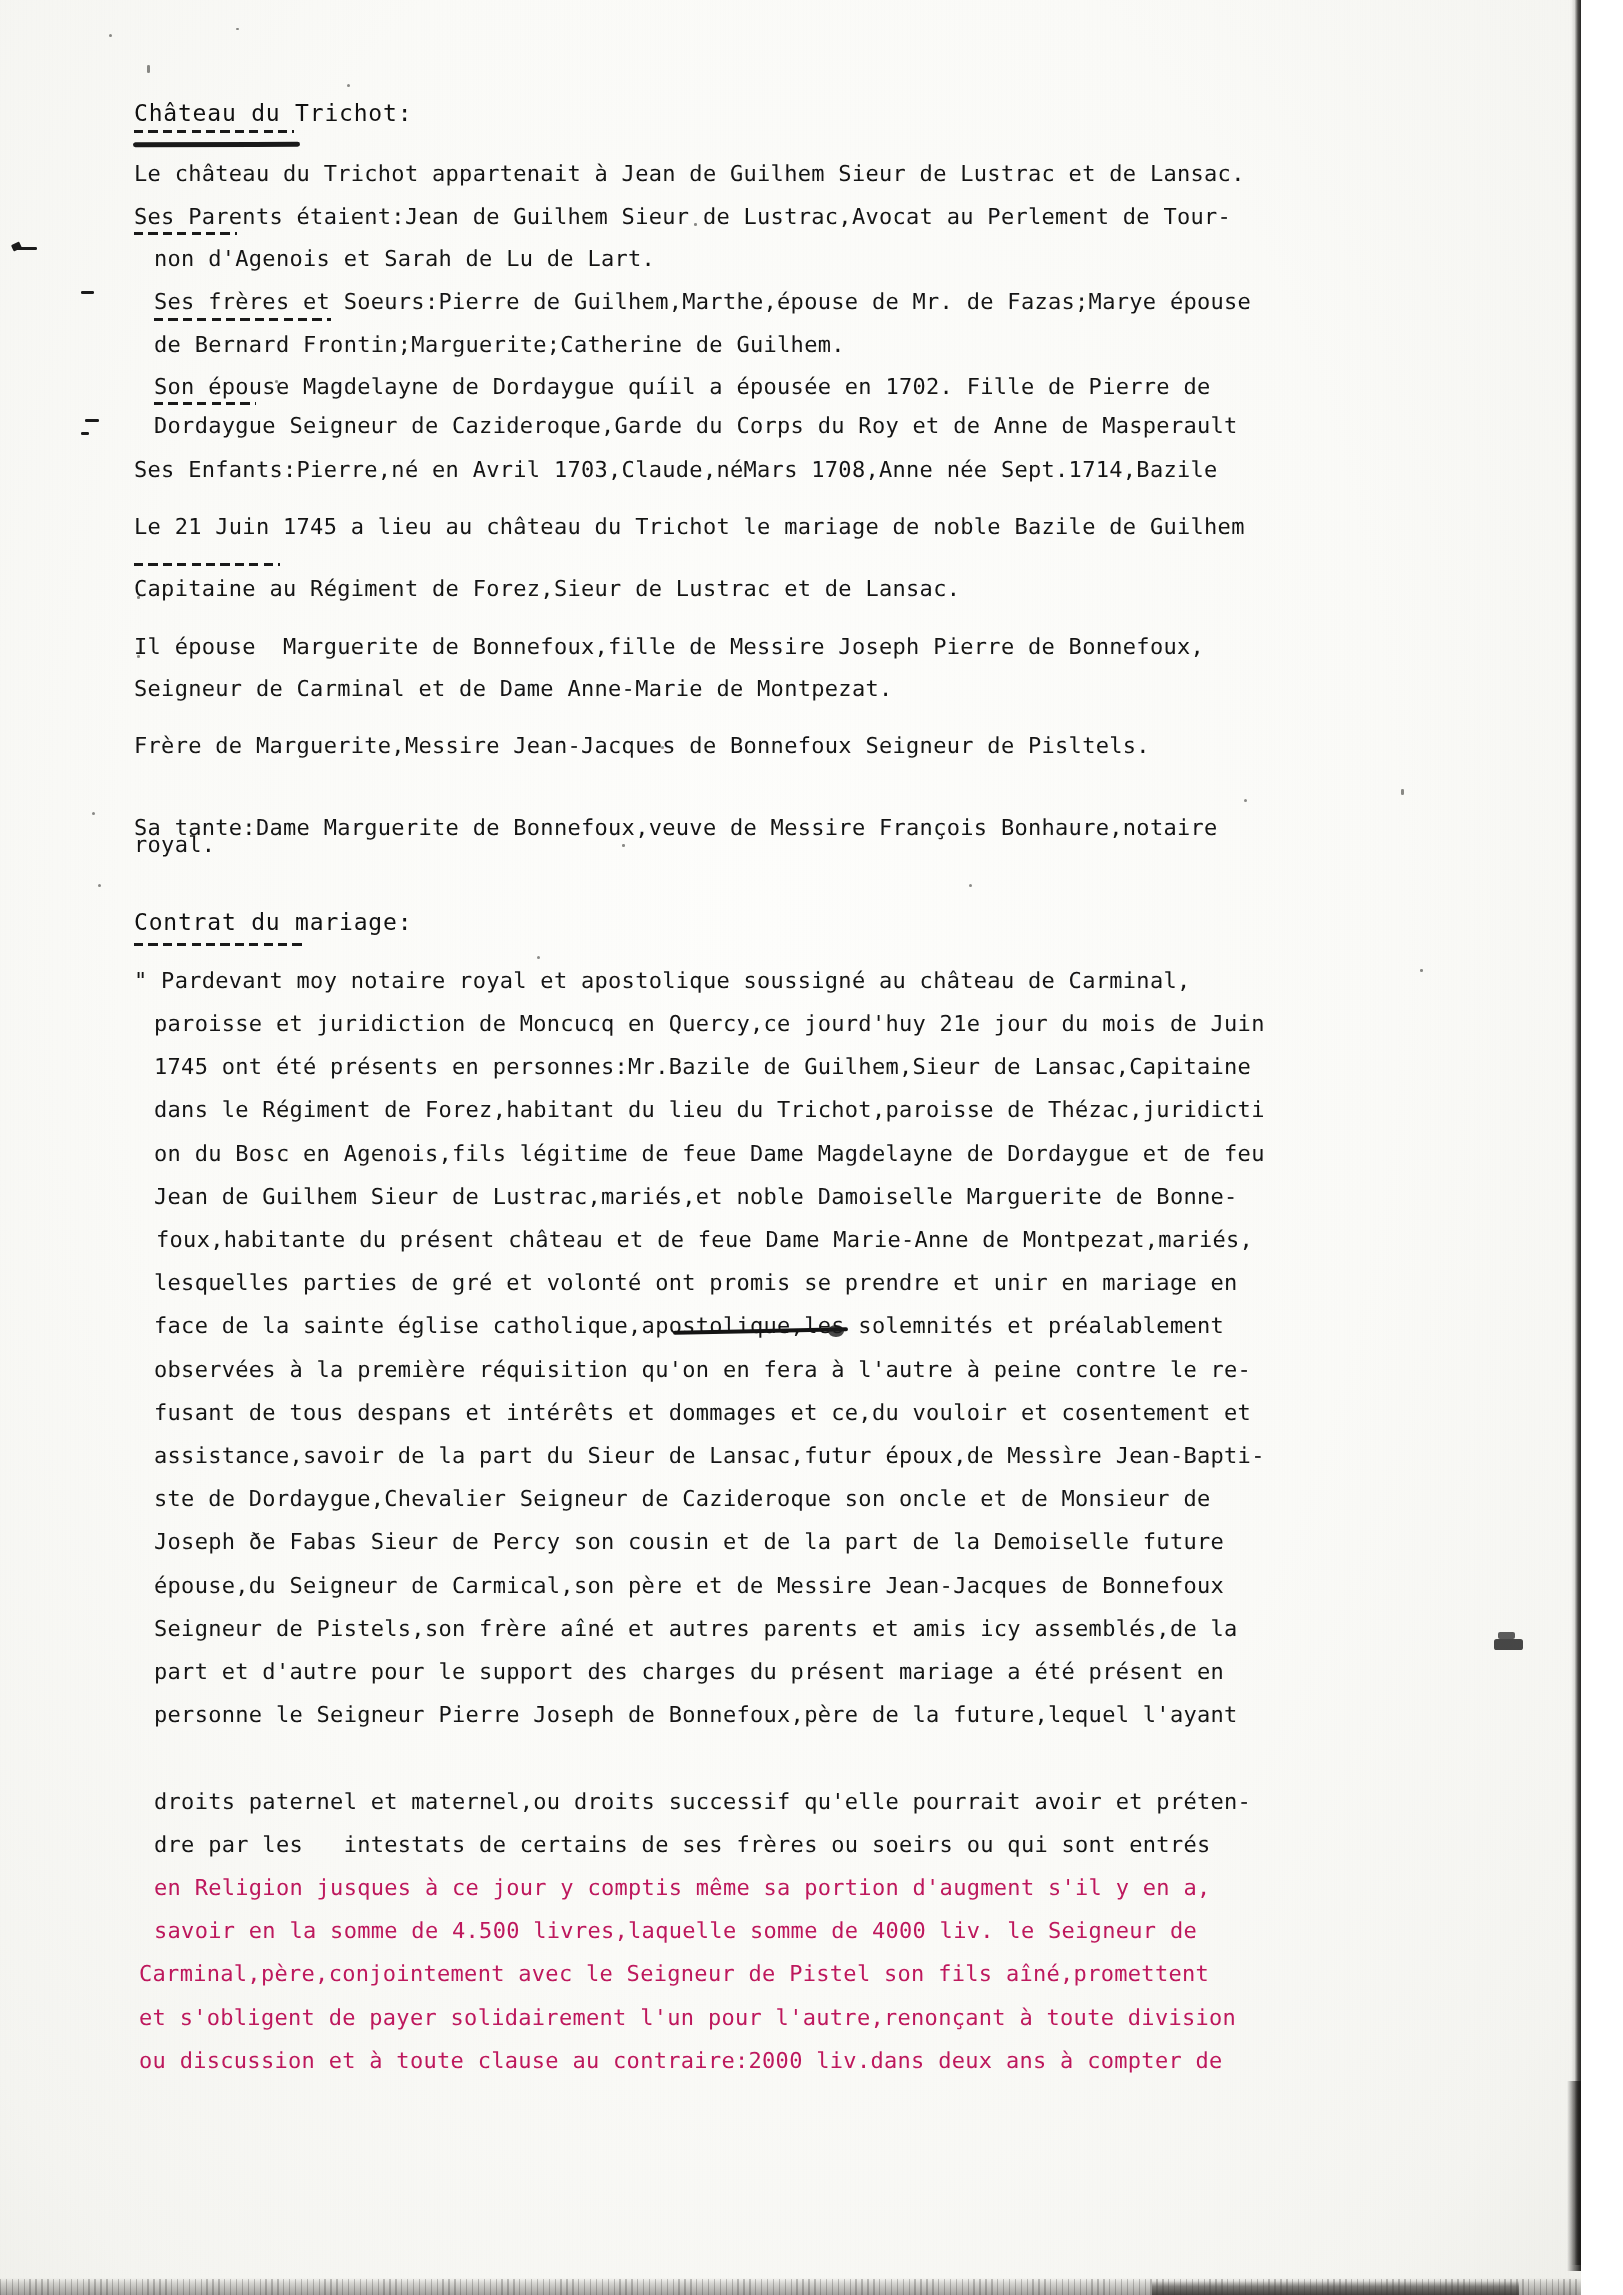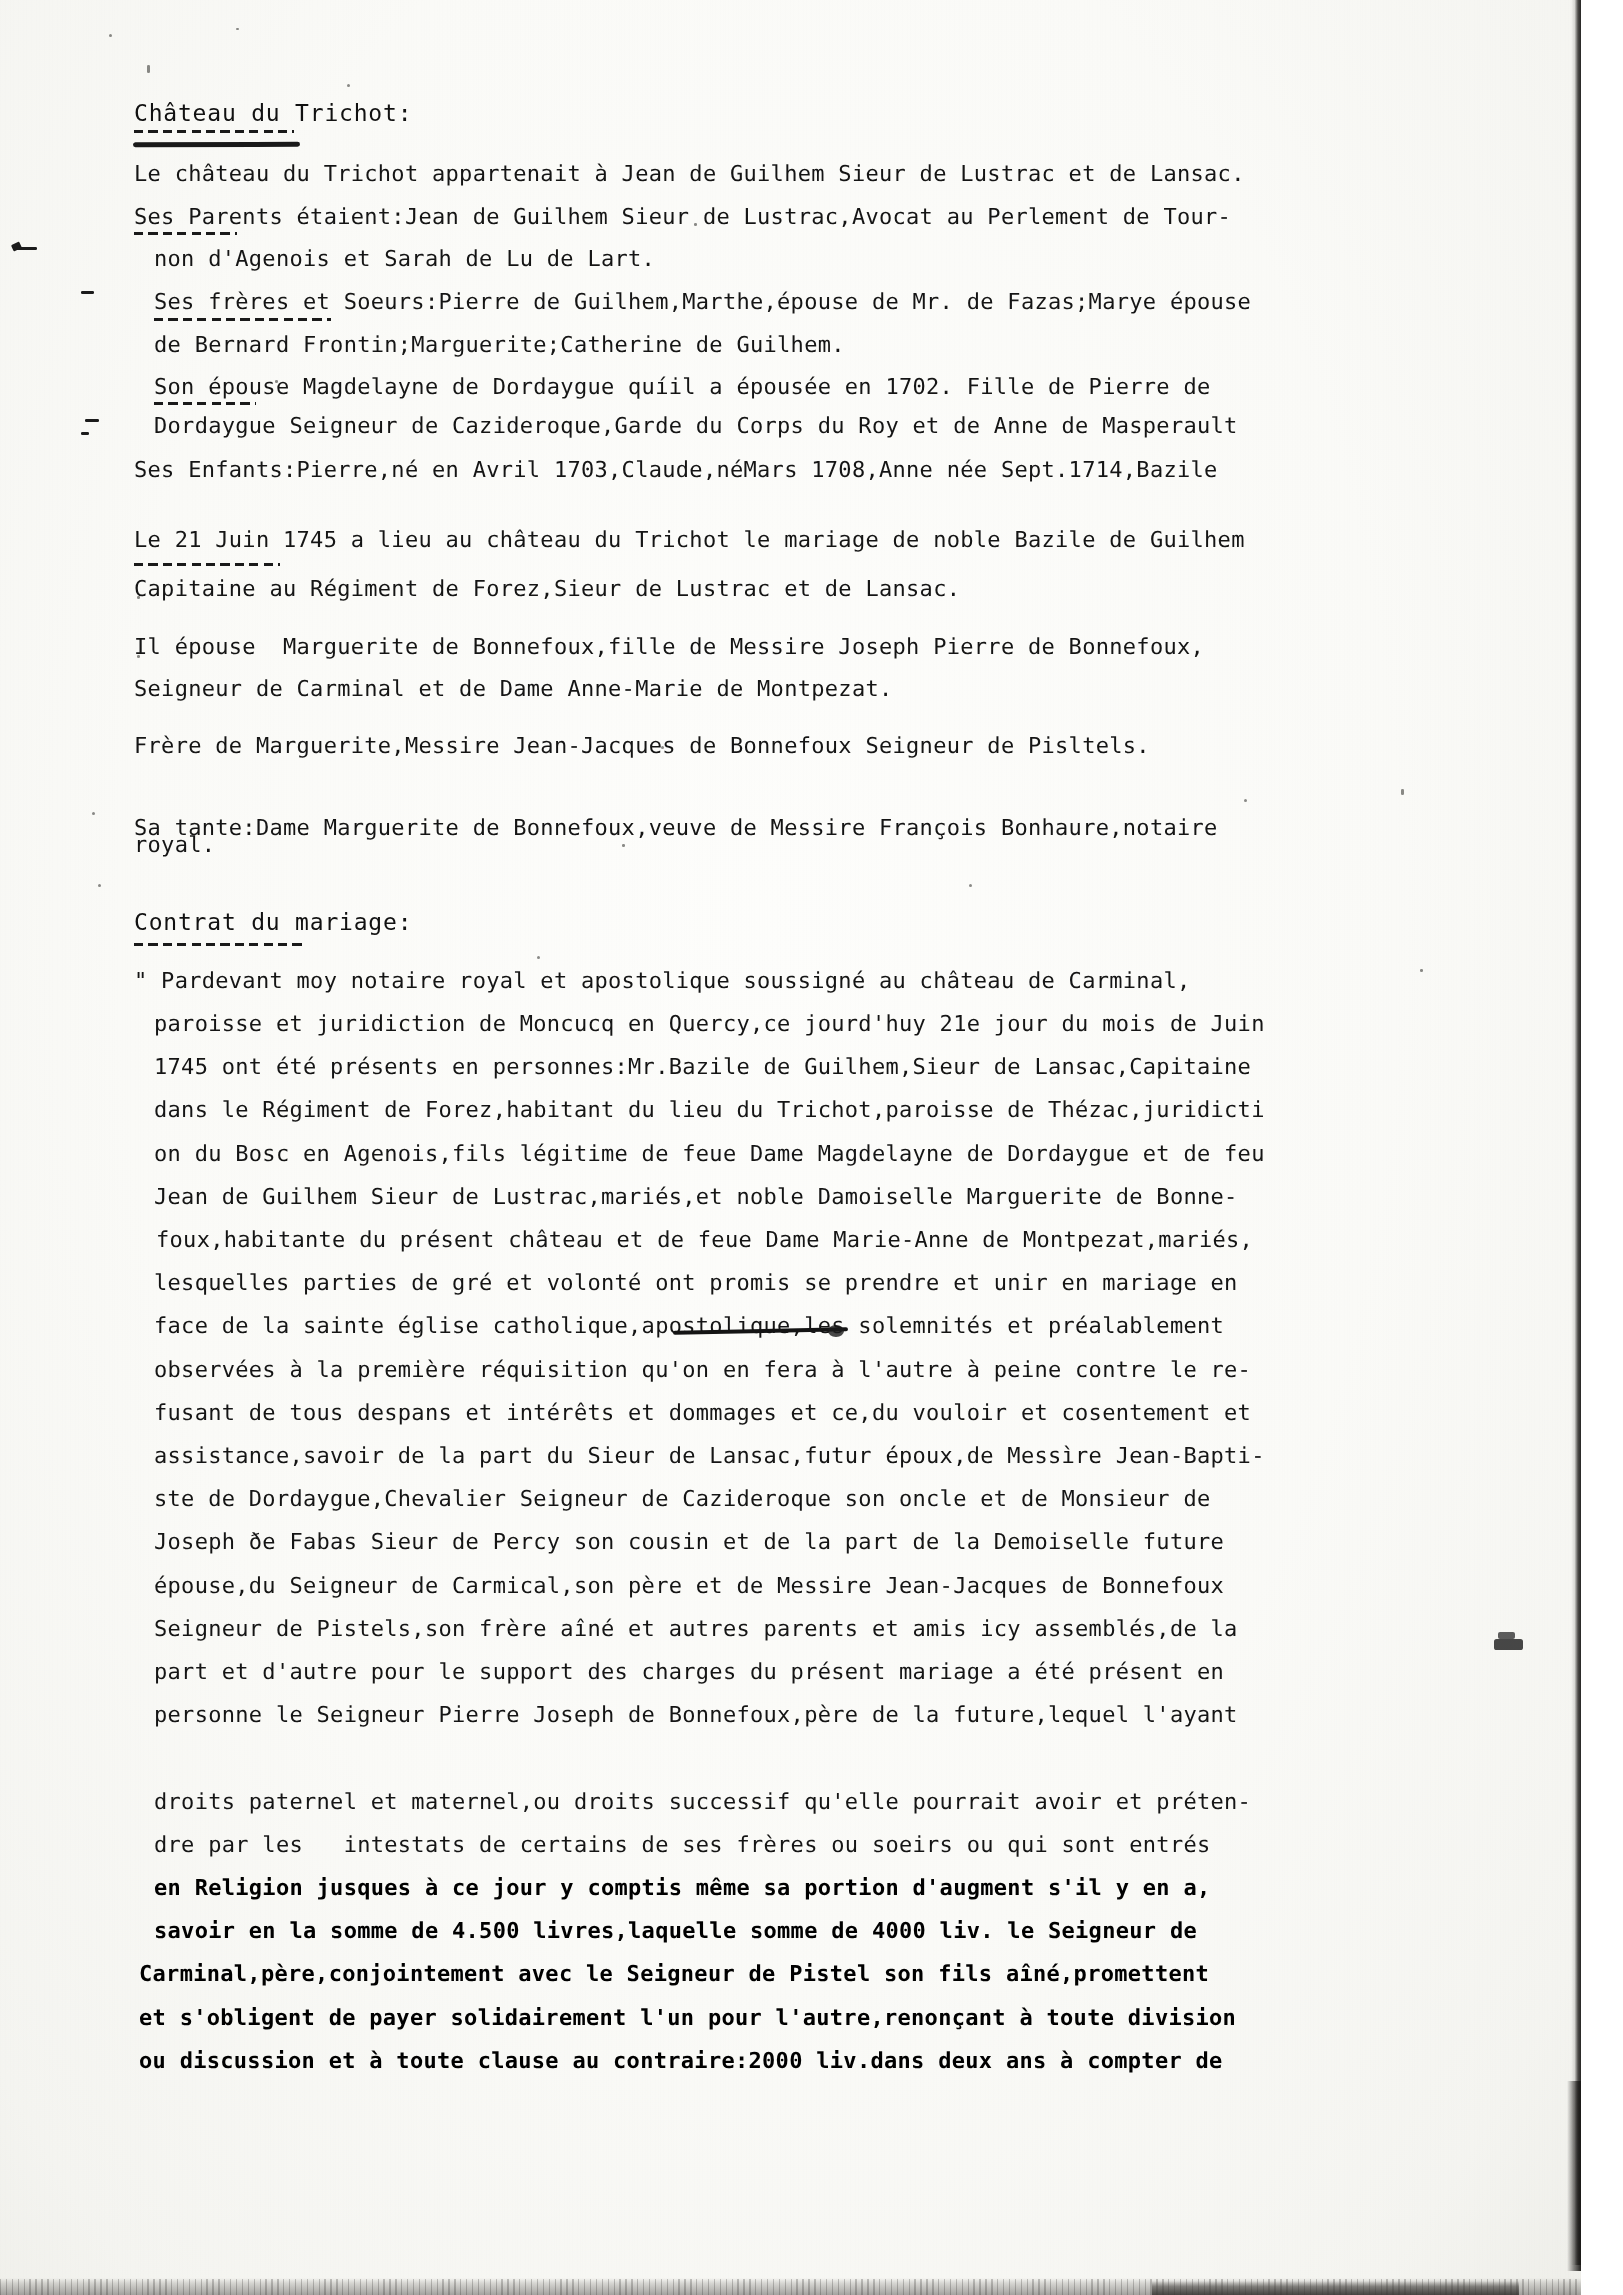--- a/index.html
+++ b/index.html
@@ -71,21 +71,21 @@
 
   .line{
     position:absolute;
     white-space:pre;
     color:#151515;
     font-size:22px;
     letter-spacing:0.3px;
     font-family:"DejaVu Sans Mono","Liberation Mono",monospace;
     text-rendering:geometricPrecision;
   }
-  .line.heavy{color:#000000;font-weight:bold;}
+  .line.heavy{color:#be185d;font-weight:normal;}
 
   .heading{
     position:absolute;
     white-space:pre;
     color:#111;
     font-size:23px;
     letter-spacing:0.8px;
     font-family:"DejaVu Sans Mono","Liberation Mono",monospace;
   }
   
@@ -178,21 +178,21 @@
 
     <div class="line" style="left:154px;top:333px;">de Bernard Frontin;Marguerite;Catherine de Guilhem.</div>
 
     <div class="line" style="left:154px;top:375px;">Son épouse Magdelayne de Dordaygue quíil a épousée en 1702. Fille de Pierre de</div>
     <div class="tw-underline" style="left:154px;top:402px;width:102px;"></div>
 
     <div class="line" style="left:154px;top:414px;">Dordaygue Seigneur de Cazideroque,Garde du Corps du Roy et de Anne de Masperault</div>
 
     <div class="line" style="left:134px;top:458px;">Ses Enfants:Pierre,né en Avril 1703,Claude,néMars 1708,Anne née Sept.1714,Bazile</div>
 
-    <div class="line" style="left:134px;top:528px;">Le 21 Juin 1745 a lieu au château du Trichot le mariage de noble Bazile de Guilhem</div>
+    <div class="line" style="left:134px;top:515px;">Le 21 Juin 1745 a lieu au château du Trichot le mariage de noble Bazile de Guilhem</div>
     <div class="tw-underline" style="left:134px;top:563px;width:146px;"></div>
 
     <div class="line" style="left:134px;top:577px;">Capitaine au Régiment de Forez,Sieur de Lustrac et de Lansac.</div>
 
     <div class="line" style="left:134px;top:635px;">Il épouse  Marguerite de Bonnefoux,fille de Messire Joseph Pierre de Bonnefoux,</div>
 
     <div class="line" style="left:134px;top:677px;">Seigneur de Carminal et de Dame Anne-Marie de Montpezat.</div>
 
     <div class="line" style="left:134px;top:734px;">Frère de Marguerite,Messire Jean-Jacques de Bonnefoux Seigneur de Pisltels.</div>
 

